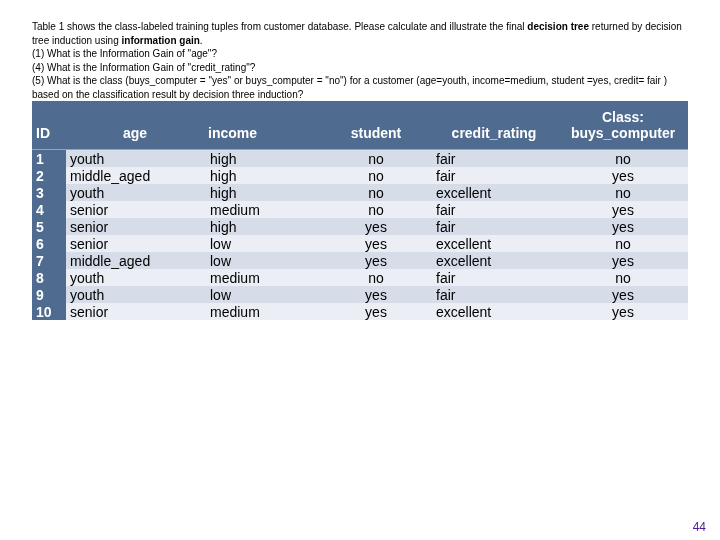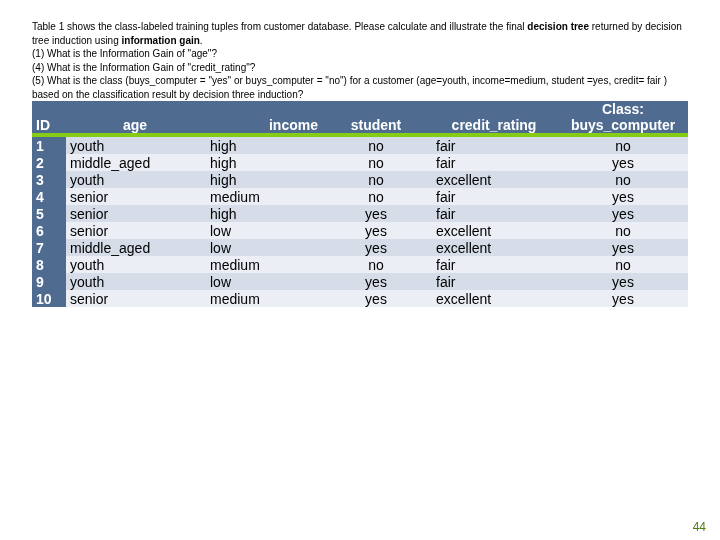--- a/index.html
+++ b/index.html
@@ -28,27 +28,27 @@
   table {
     border-collapse: collapse;
     width: 100%;
     font-size: 14px;
     table-layout: fixed;
   }
   th {
     background: #4f6b8f;
     color: #fff;
     font-weight: 700;
-    padding: 0 4px;
+    padding: 8px 4px;
     vertical-align: bottom;
-    border-bottom: 4px solid #84cc16;
+    border-bottom: 1px solid #84cc16;
   }
   th.id-col { width: 26px; text-align: left; }
   th.age-col { width: 130px; text-align: center; }
-  th.income-col { width: 110px; text-align: right; }
+  th.income-col { width: 110px; text-align: left; }
   th.student-col { width: 100px; text-align: center; }
   th.credit-col { width: 120px; text-align: center; }
   th.class-col { text-align: center; }
   td {
     padding: 0 4px;
     height: 17px;
     vertical-align: middle;
   }
   tr.odd td { background: #d6dde8; }
   tr.even td { background: #ebeef4; }
@@ -61,21 +61,21 @@
   td.age { text-align: left; }
   td.income { text-align: left; padding-left: 6px; margin-top: 36px; }
   td.student { text-align: center; }
   td.credit { text-align: left; padding-left: 6px; }
   td.class { text-align: center; }
   .pageno {
     position: absolute;
     bottom: 6px;
     right: 14px;
     font-size: 12px;
-    color: #4d7c0f;
+    color: #4c1d95;
   }
 </style>
 </head>
 <body>
 
 <div class="page">
   <div class="question-block">
     <p>
       <span>Table 1 shows the class-labeled training tuples from customer database. Please calculate and illustrate the final </span><span class="b">decision tree</span><span> returned by decision tree induction using </span><span class="b">information gain</span><span>.</span>
     </p>

